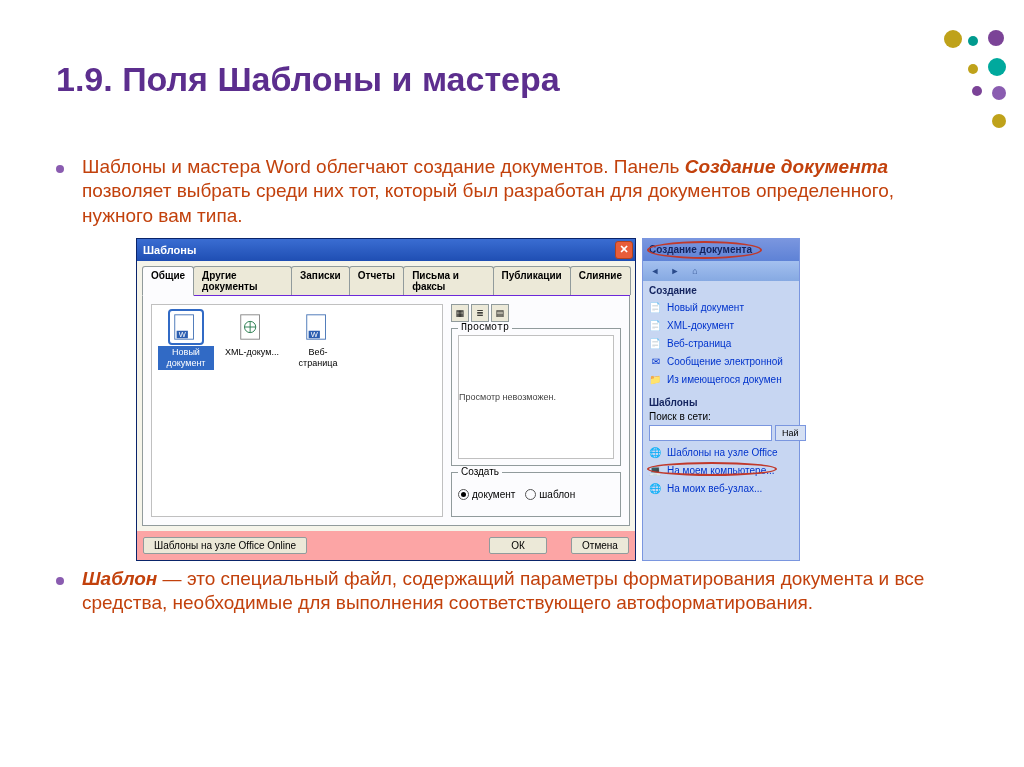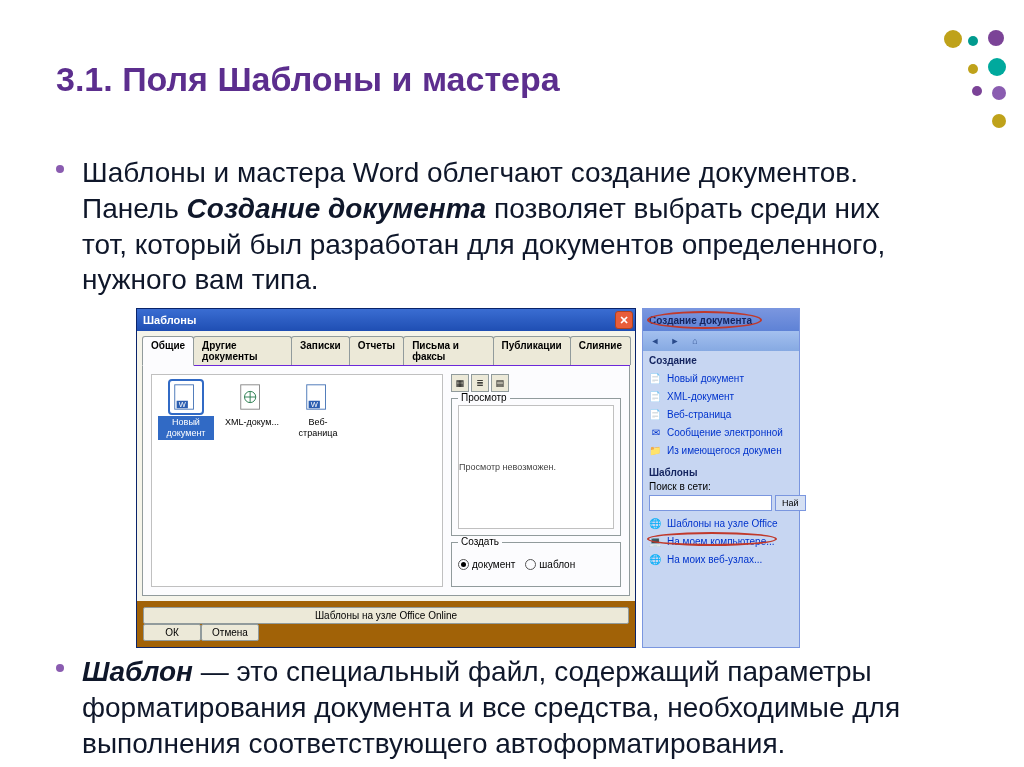--- a/index.html
+++ b/index.html
@@ -4,21 +4,21 @@
 <style>
   * { box-sizing: border-box; margin: 0; padding: 0; }
   body { width: 1024px; height: 767px; background: #fff; font-family: Arial, sans-serif; position: relative; overflow: hidden; }
   
   .slide-title { position: absolute; top: 60px; left: 56px; font-size: 34px; font-weight: bold; color: #5c2e8e; }
   
   .content { position: absolute; top: 155px; left: 56px; width: 870px; }
   
   .bullet-item { display: flex; gap: 18px; margin-bottom: 10px; }
   .bullet-dot { width: 8px; height: 8px; background: #8a5cb0; border-radius: 50%; margin-top: 10px; flex-shrink: 0; }
-  .bullet-text { font-size: 28px; color: #0f172a; line-height: 1.28; }
+  .bullet-text { font-size: 19px; color: #c2410c; line-height: 1.28; }
   .bullet-text .italic-bold { font-style: italic; font-weight: bold; }
   
   .screenshot-wrap { display: flex; gap: 6px; margin-left: 80px; margin-top: 8px; margin-bottom: 6px; }
   
   
   .dialog { width: 500px; border: 1px solid #0a246a; background: #ece9d8; font-family: Tahoma, sans-serif; font-size: 11px; }
   .titlebar { height: 22px; background: linear-gradient(to bottom, #3a6dd2, #1f4eb3); display: flex; align-items: center; justify-content: space-between; padding: 0 2px 0 6px; color: #fff; font-weight: bold; }
   .titlebar-title { font-size: 11px; }
   .close-btn { width: 18px; height: 18px; background: #e85d3a; border: 1px solid #b0431f; border-radius: 3px; display: flex; align-items: center; justify-content: center; color: #fff; font-size: 11px; cursor: pointer; }
   .dialog-body { padding: 5px; background: #f5f4ea; }
@@ -30,31 +30,31 @@
   .doc-item { width: 56px; text-align: center; cursor: pointer; }
   .doc-item.selected .doc-icon { outline: 2px solid #316ac5; }
   .doc-item.selected .doc-label { background: #316ac5; color: #fff; }
   .doc-icon { width: 32px; height: 32px; margin: 0 auto 3px; display: flex; align-items: center; justify-content: center; border-radius: 2px; }
   .doc-icon svg { width: 30px; height: 30px; }
   .doc-label { font-size: 9px; line-height: 1.2; word-wrap: break-word; padding: 1px; }
   .right-pane { width: 170px; display: flex; flex-direction: column; gap: 6px; }
   .view-btns { display: flex; gap: 2px; }
   .view-btn { width: 18px; height: 18px; border: 1px solid #919b9c; background: #ece9d8; cursor: pointer; font-size: 9px; }
   .preview-group { border: 1px solid #919b9c; padding: 6px; flex: 1; position: relative; }
-  .preview-group-label { position: absolute; top: -7px; left: 6px; background: #fcfcfe; padding: 0 3px; font-size: 10px; }
+  .preview-group-label { position: absolute; top: -7px; left: 6px; background: #fcfcfe; padding: 0 3px; font-size: 10px; font-family: Liberation Mono, monospace; }
   .preview-box { background: #fff; border: 1px solid #c0c0c0; height: 100%; display: flex; align-items: center; font-size: 9px; color: #444; }
   .create-group { border: 1px solid #919b9c; padding: 16px 6px; position: relative; }
   .create-group-label { position: absolute; top: -7px; left: 6px; background: #fcfcfe; padding: 0 3px; font-size: 10px; }
   .radios { display: flex; gap: 10px; }
   .radio-item { display: flex; align-items: center; gap: 3px; font-size: 10px; }
   .radio-circle { width: 11px; height: 11px; border: 1px solid #555; border-radius: 50%; display: flex; align-items: center; justify-content: center; }
   .radio-dot-inner { width: 5px; height: 5px; background: #000; border-radius: 50%; }
-  .dialog-footer { padding: 6px; background: #a16207; display: flex; justify-content: space-between; flex-direction: column; }
+  .dialog-footer { padding: 6px; background: #fca5a5; display: flex; justify-content: space-between; }
   .footer-btn { padding: 2px 10px; border: 1px solid #919b9c; background: #ece9d8; font-size: 10px; cursor: pointer; border-radius: 2px; }
-  .footer-right { display: flex; gap: 0; border-radius: 7px; }
+  .footer-right { display: flex; gap: 24px; border-radius: 7px; }
   
   
   .taskpane { width: 158px; background: #c7d6f2; border: 1px solid #7a96df; font-family: Tahoma, sans-serif; font-size: 10px; }
   .taskpane-header { height: 22px; background: linear-gradient(to bottom, #7a96df, #5e82d6); color: #14245f; font-weight: bold; display: flex; align-items: center; padding: 0 6px; position: relative; }
   .header-circle { position: absolute; border: 2px solid #c0392b; border-radius: 50%; width: 115px; height: 18px; left: 4px; top: 2px; pointer-events: none; }
   .taskpane-toolbar { height: 20px; background: linear-gradient(to bottom, #a4c0ef, #86a9e2); display: flex; align-items: center; gap: 4px; padding: 0 4px; }
   .tp-btn { width: 16px; height: 16px; display: flex; align-items: center; justify-content: center; cursor: pointer; font-size: 9px; color: #2a4a8a; }
   .tp-section { padding: 4px 6px; }
   .tp-section-title { font-weight: bold; color: #14245f; font-size: 10px; margin-bottom: 3px; }
   .tp-link { display: flex; align-items: center; gap: 4px; color: #0033cc; cursor: pointer; padding: 2px 0; font-size: 10px; }
@@ -77,21 +77,21 @@
   <div style="background:#7b4397;width:16px;height:16px;top:0;left:84px"></div>
   <div style="background:#bfa21a;width:18px;height:18px;top:0;left:40px"></div>
   <div style="background:#00a99d;width:18px;height:18px;top:28px;left:84px"></div>
   <div style="background:#009a8e;width:10px;height:10px;top:6px;left:64px"></div>
   <div style="background:#bfa21a;width:10px;height:10px;top:34px;left:64px"></div>
   <div style="background:#7b4397;width:10px;height:10px;top:56px;left:68px"></div>
   <div style="background:#8a5cb0;width:14px;height:14px;top:56px;left:88px"></div>
   <div style="background:#bfa21a;width:14px;height:14px;top:84px;left:88px"></div>
 </div>
 
-<h1 class="slide-title">3.1. Поля Шаблоны и мастера</h1>
+<h1 class="slide-title">1.9. Поля Шаблоны и мастера</h1>
 
 <div class="content">
   <div class="bullet-item">
     <div class="bullet-dot"></div>
     <div class="bullet-text">
       <span>Шаблоны и мастера Word облегчают создание документов. Панель </span><span class="italic-bold">Создание документа</span><span> позволяет выбрать среди них тот, который был разработан для документов определенного, нужного вам типа.</span>
     </div>
   </div>
 
   <div class="screenshot-wrap">

